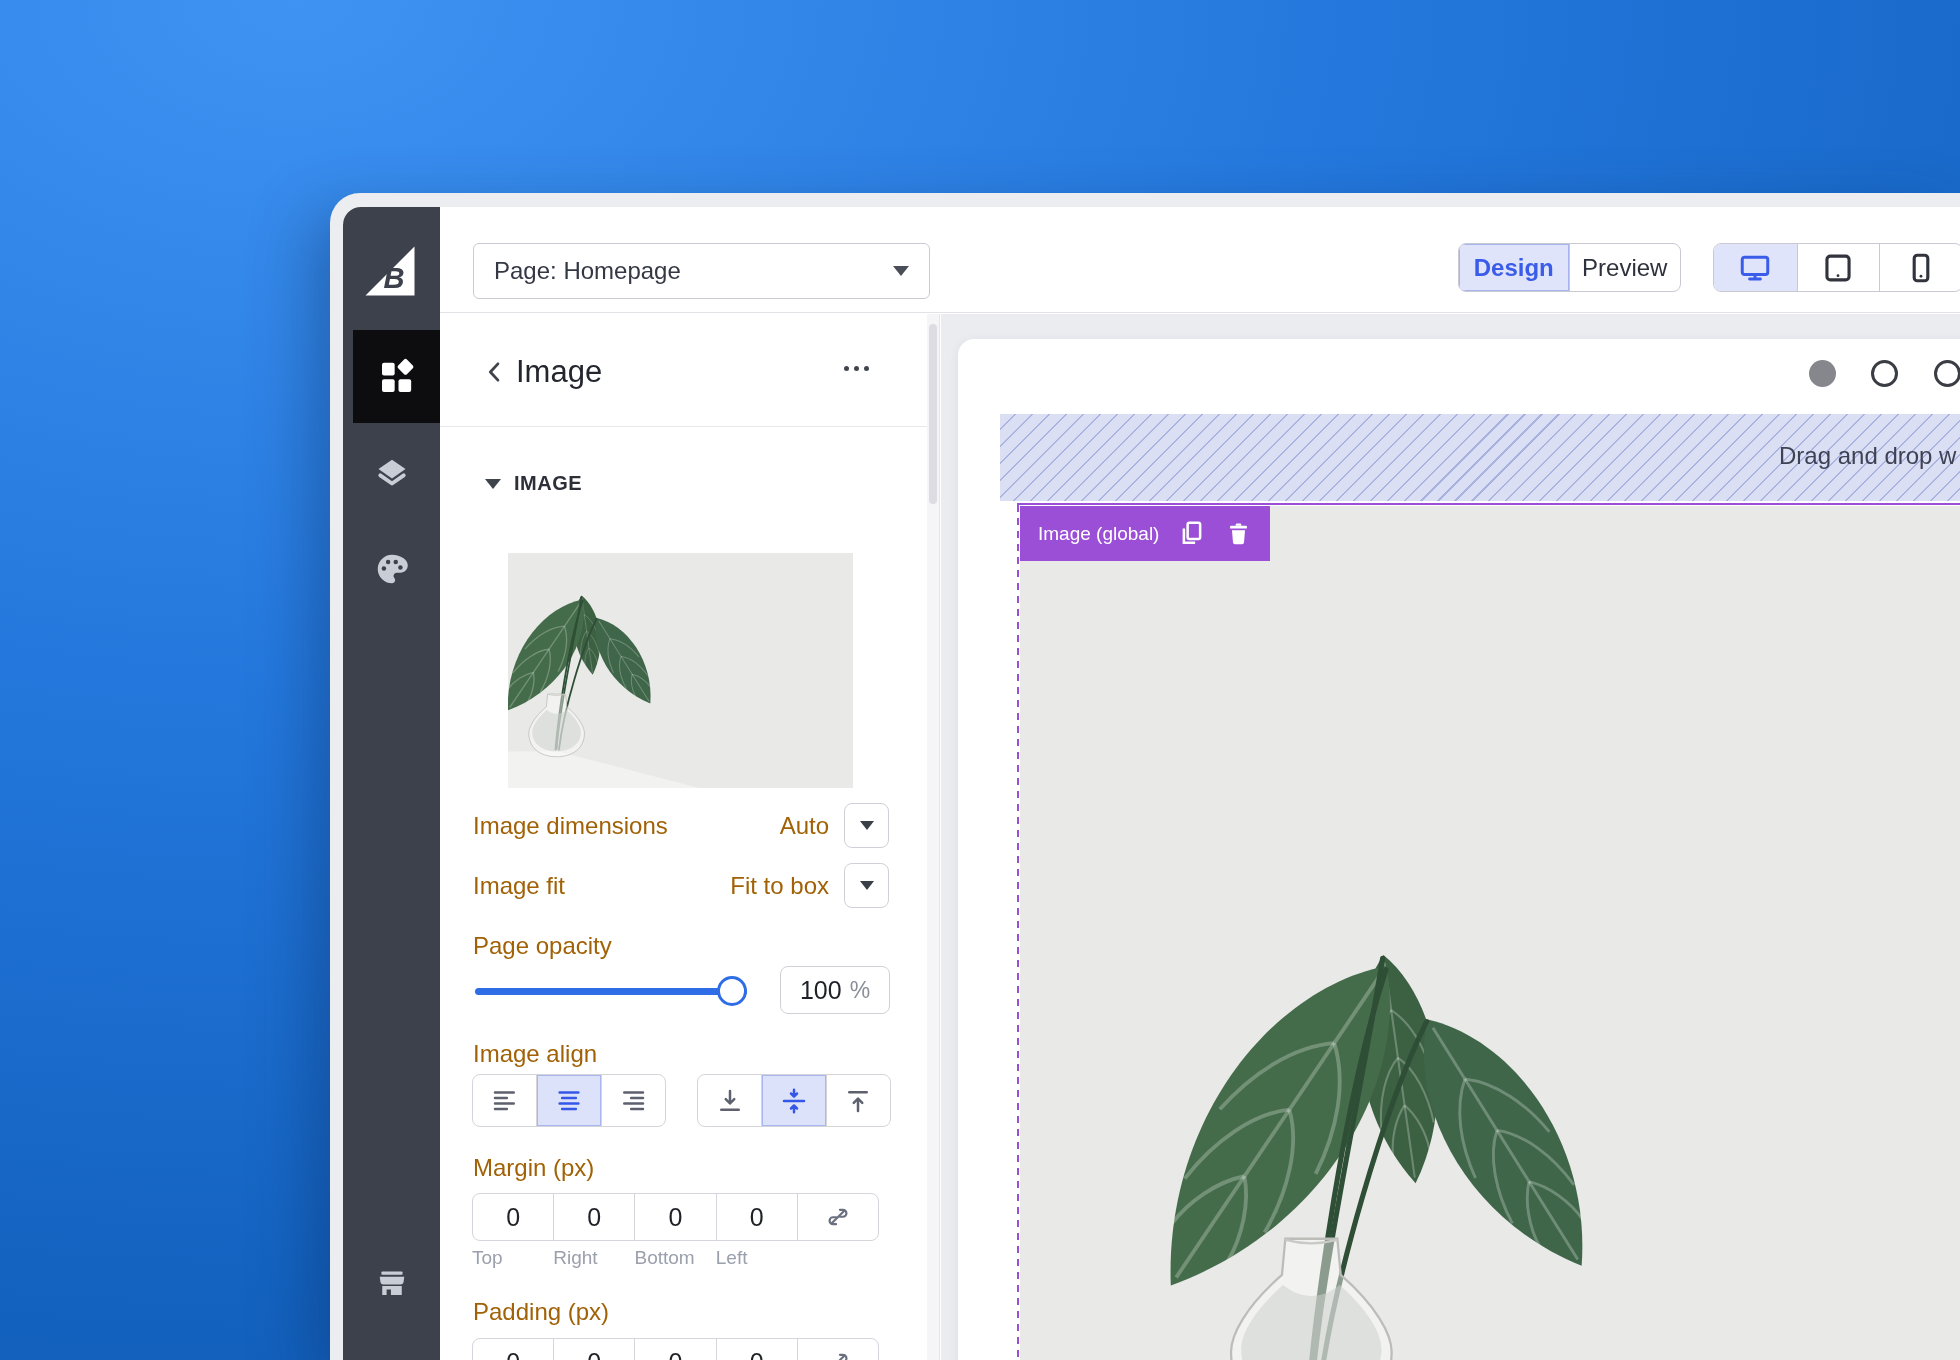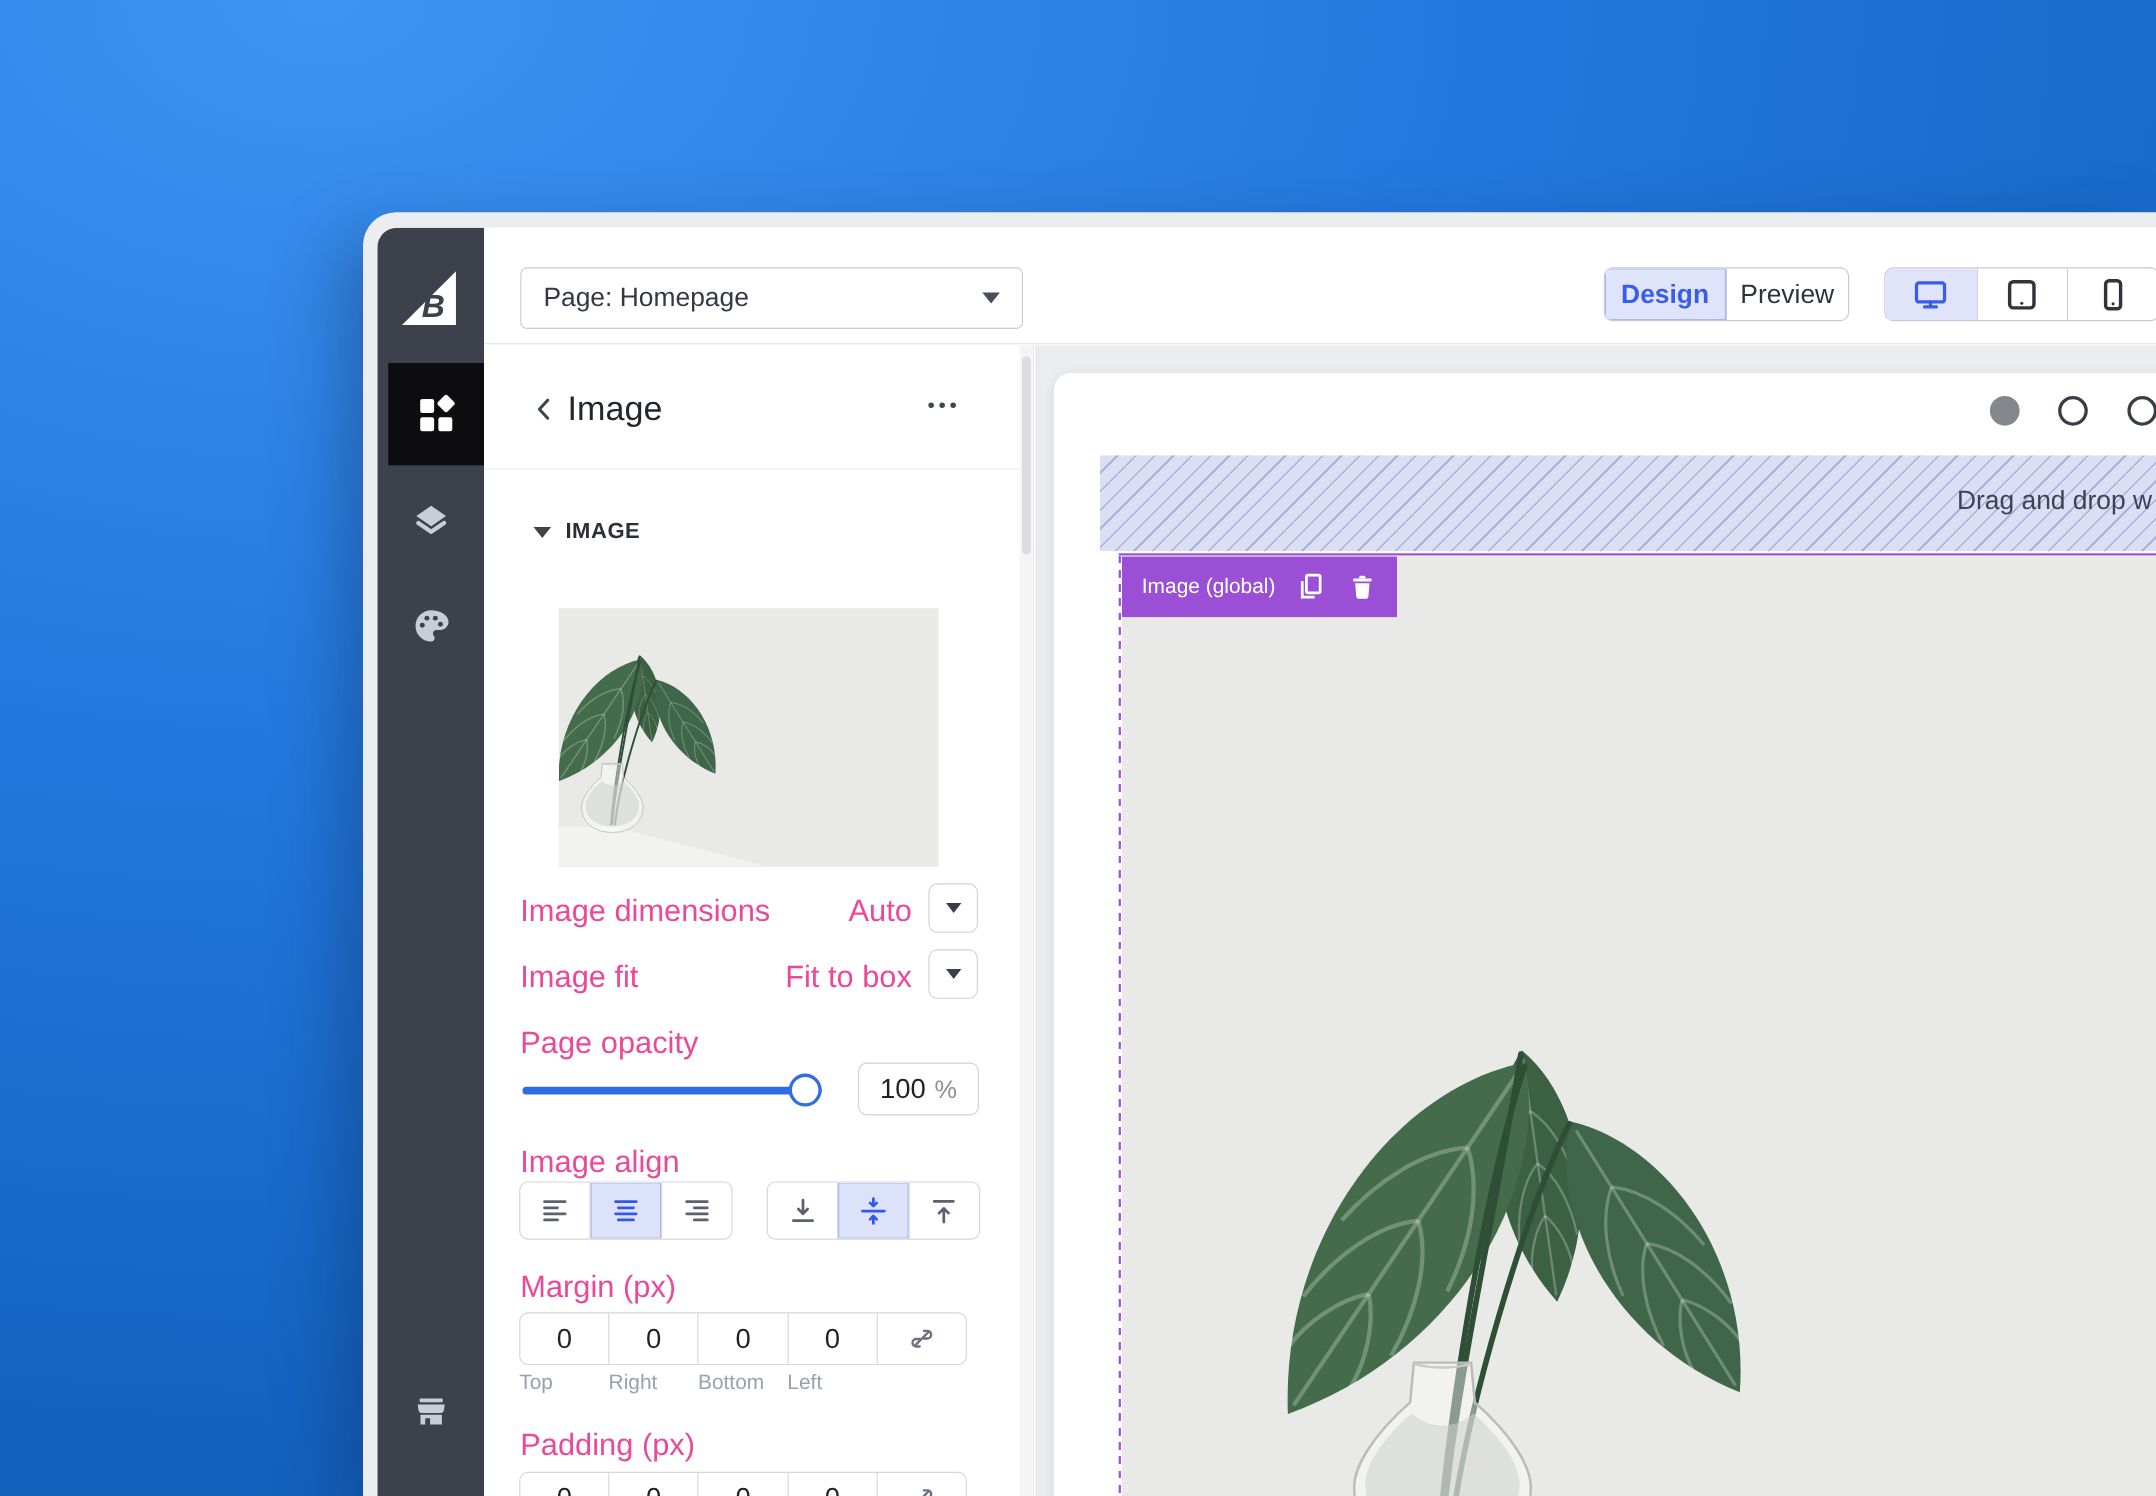--- a/index.html
+++ b/index.html
@@ -56,21 +56,21 @@
   .dots-menu { position:absolute; left:404px; top:52px; display:flex; gap:5px; cursor:pointer; }
   .dots-menu i { width:5px; height:5px; border-radius:50%; background:#41454e; }
   .panel-divider { position:absolute; left:0; top:112px; width:488px; height:1px; background:#e8e8ec; }
   .section-head { position:absolute; left:45px; top:158px; display:flex; align-items:center; gap:13px; cursor:pointer; }
   .tri-down { width:0; height:0; border-left:8px solid transparent; border-right:8px solid transparent;
               border-top:10px solid #3f434c; }
   .section-label { font-size:20px; font-weight:bold; color:#2c2f38; letter-spacing:.5px; }
   .thumb { position:absolute; left:68px; top:239px; width:345px; height:235px; overflow:hidden; background:#e9e9e7; }
   .thumb svg { display:block; }
 
-  .field-label { font-size:28px; color:#ec4899; }
+  .field-label { font-size:24px; color:#a16207; }
   .row-dim-label { position:absolute; left:33px; top:498px; }
   .row-dim-value { position:absolute; right:110px; top:498px; }
   .row-fit-label { position:absolute; left:33px; top:558px; }
   .row-fit-value { position:absolute; right:110px; top:558px; }
   .dd-btn { position:absolute; right:50px; width:45px; height:45px; border:1px solid #d0d1d7;
             border-radius:8px; background:#fff; display:flex; align-items:center; justify-content:center;
             cursor:pointer; }
   .dd-btn .caret-sm { width:0; height:0; border-left:7px solid transparent; border-right:7px solid transparent;
                       border-top:9px solid #3a3e47; }
   .dd-dim { top:489px; } .dd-fit { top:549px; }

